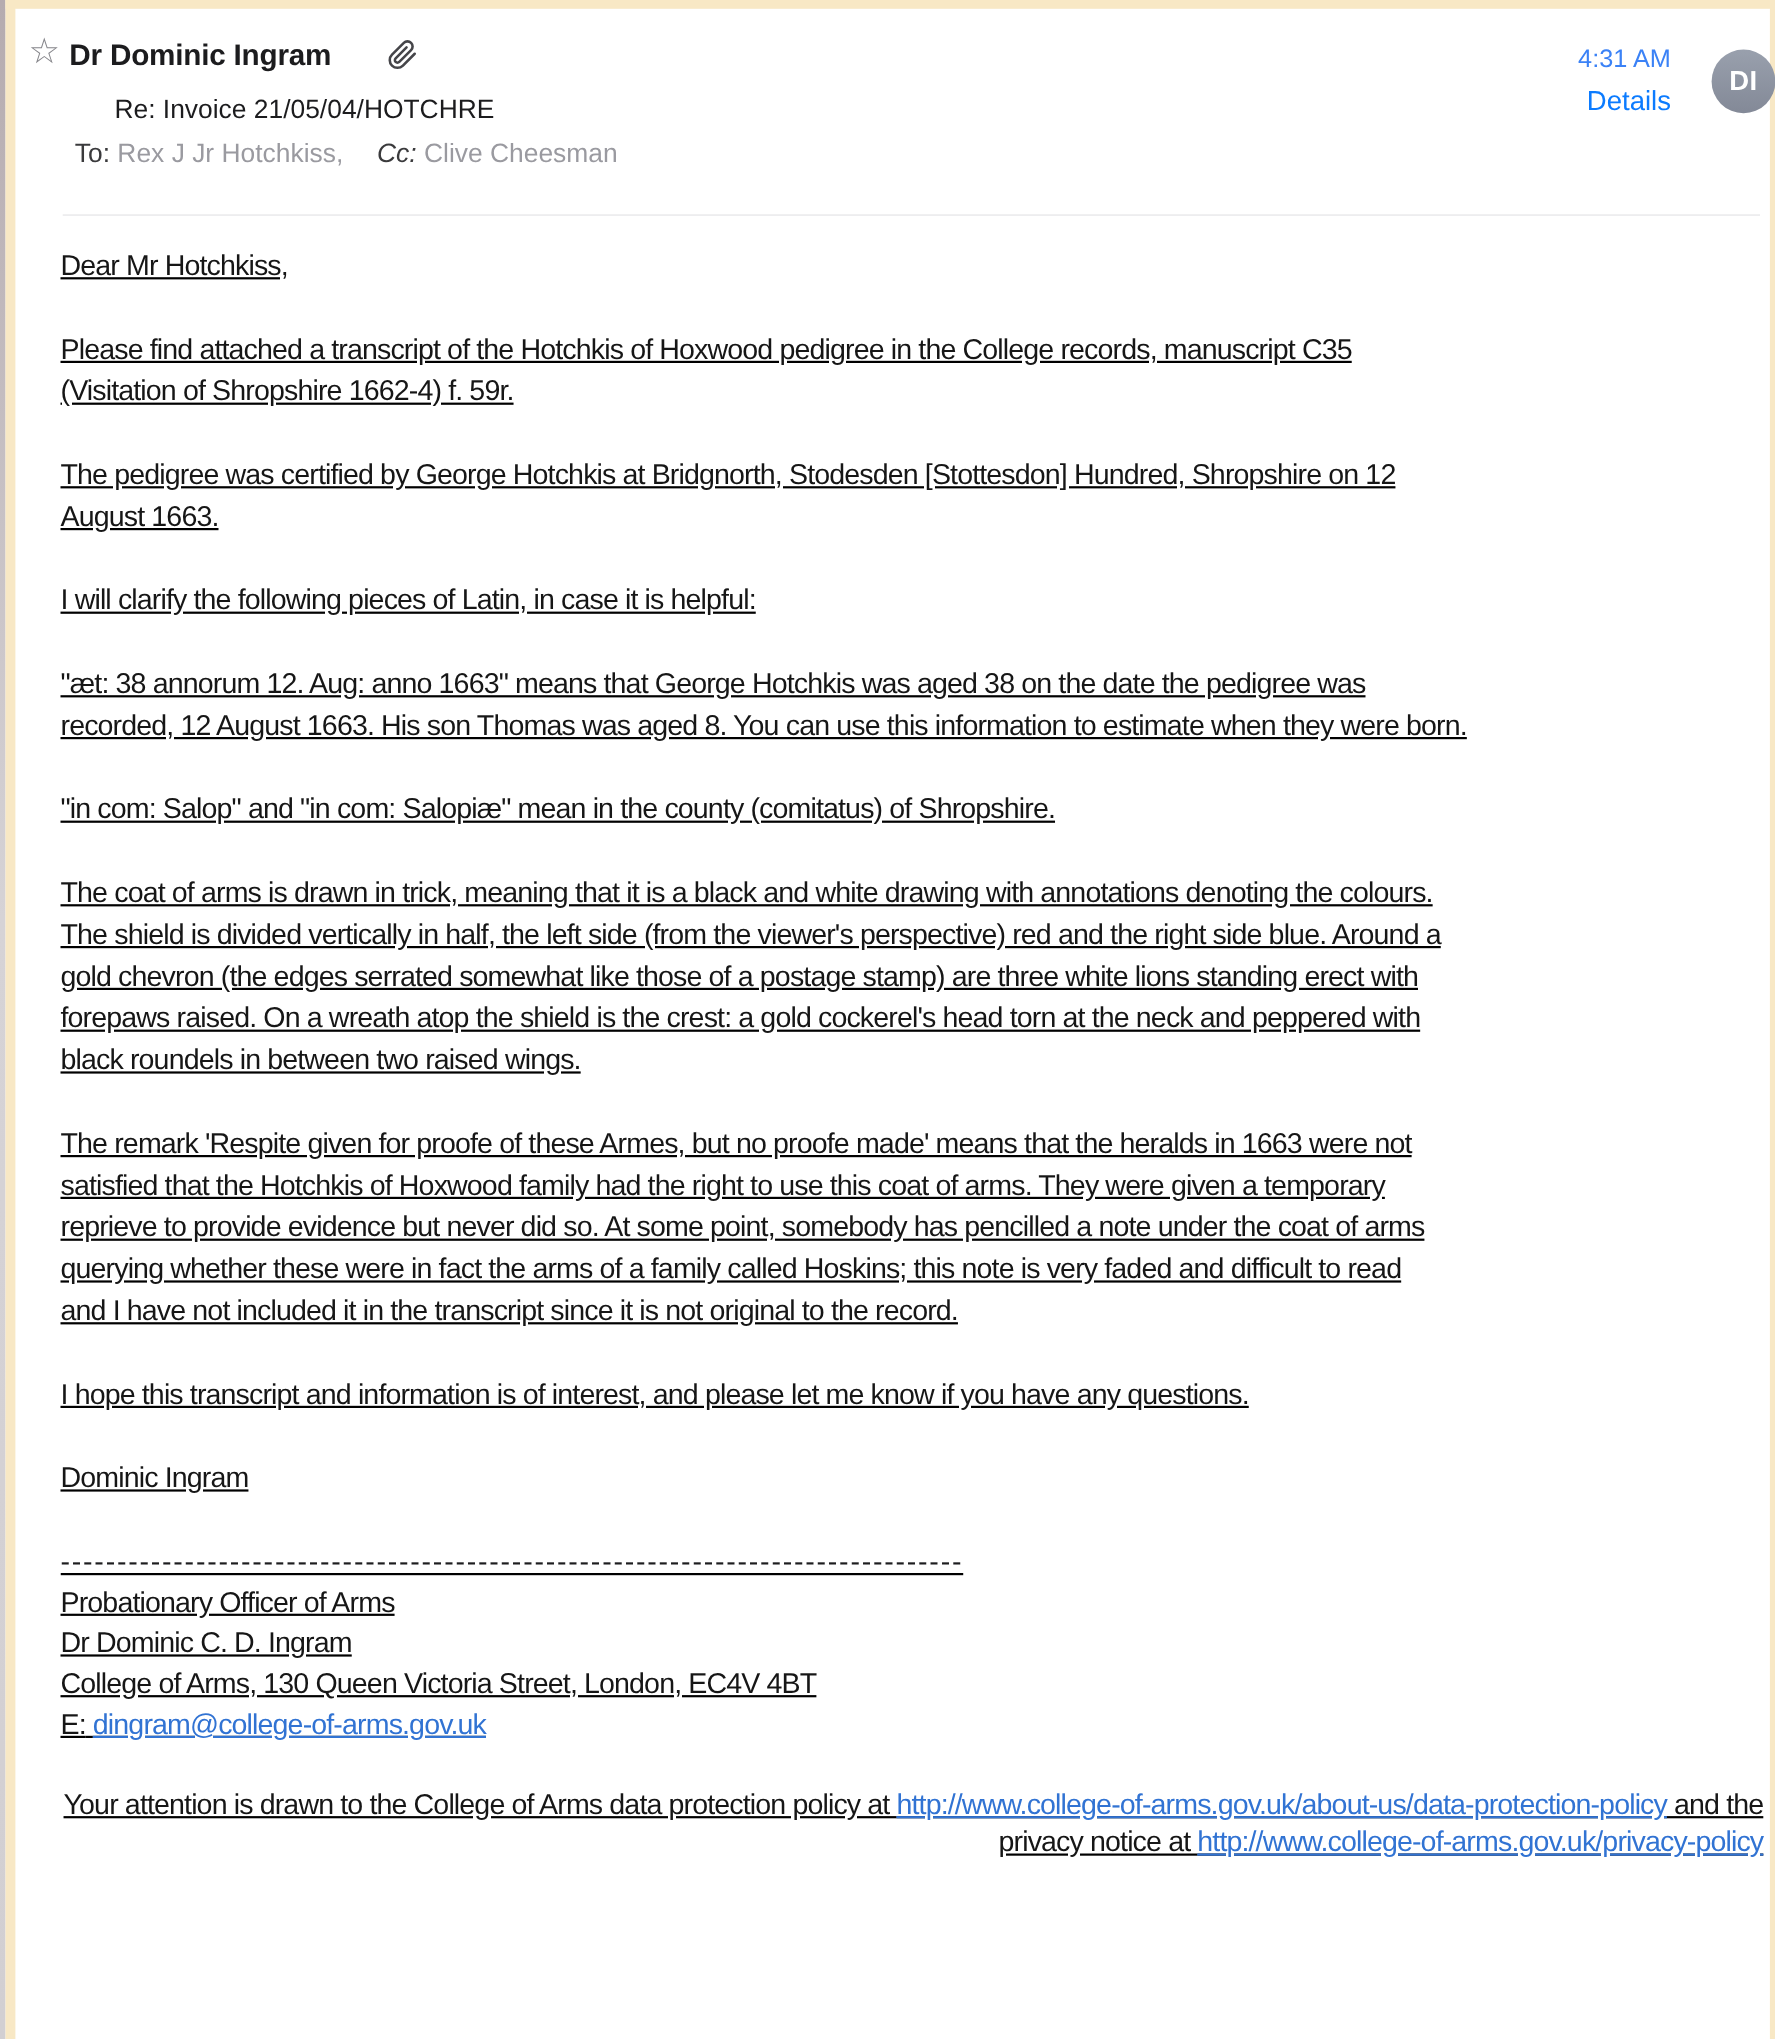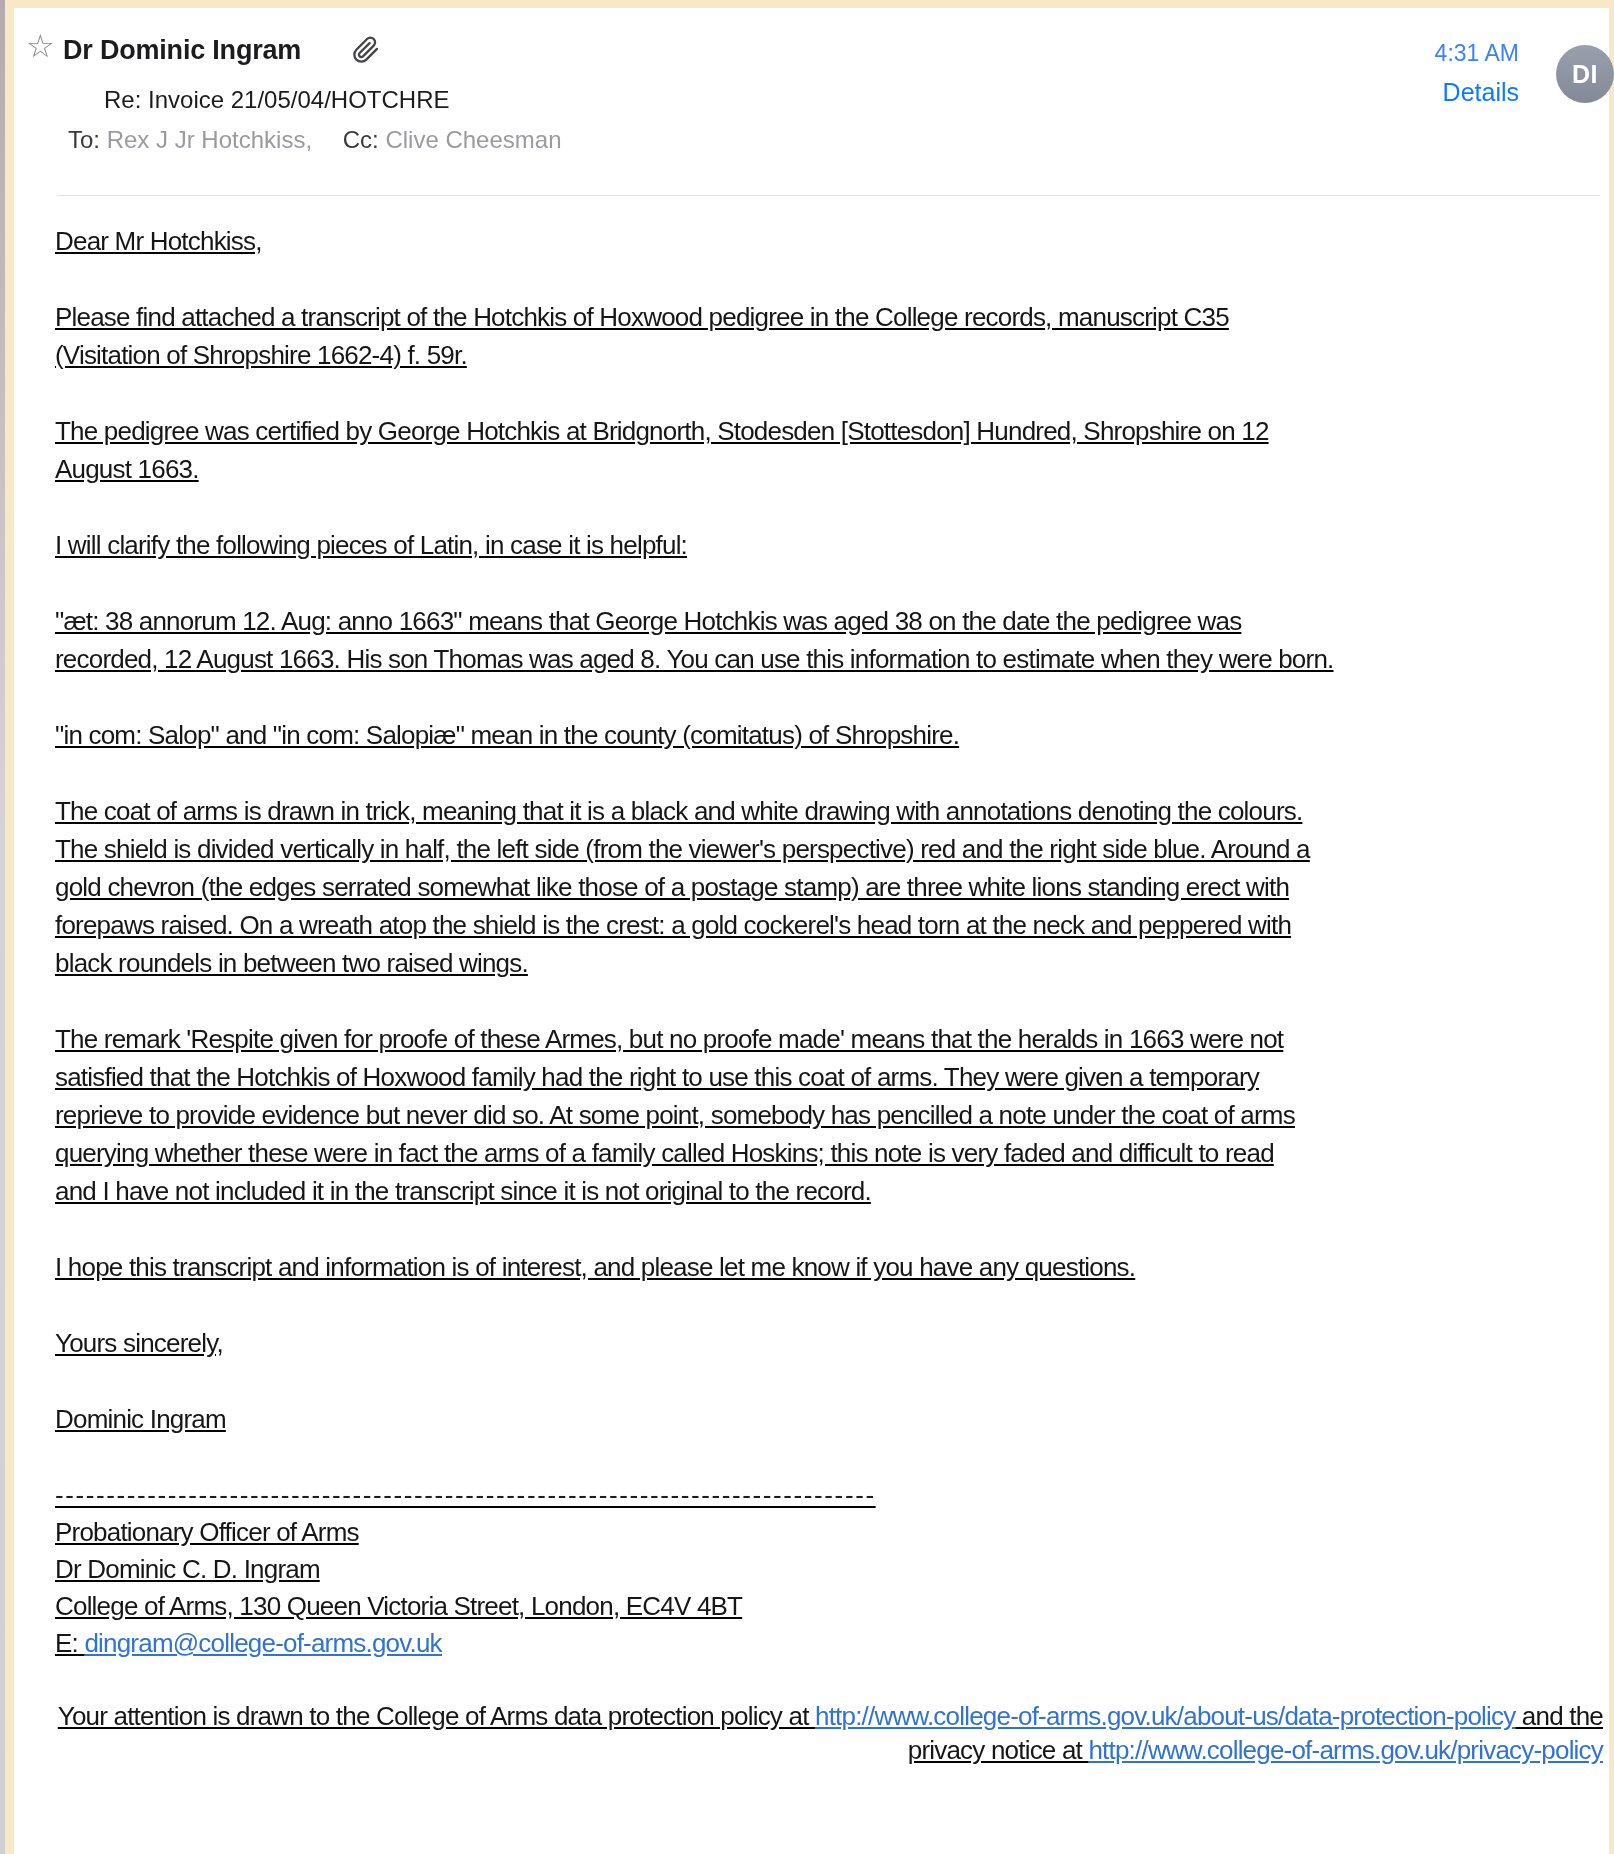--- a/index.html
+++ b/index.html
@@ -18,21 +18,21 @@
 
   header{position:relative;height:196px;}
   .star{position:absolute;left:26px;top:30px;font-size:32px;line-height:32px;color:#87878c;
     font-family:"DejaVu Sans",sans-serif;cursor:pointer;}
   .sender{position:absolute;left:63px;top:34px;font-size:27px;line-height:32px;font-weight:bold;
     color:#1c1c1e;letter-spacing:-0.2px;margin:0;}
   .clip{position:absolute;left:352px;top:36px;}
   .subject{position:absolute;left:76px;top:86px;font-size:24px;line-height:28px;color:#1c1c1e;margin-left:28px;}
   .recipients{position:absolute;left:68px;top:126px;font-size:24px;line-height:28px;color:#3a3a3c;}
   .recipients .names{color:#9a9aa0;text-align:center;}
-  .cc-label{margin-left:24px;}
+  .cc-label{margin-left:24px;font-style:italic;}
   .meta-time{position:absolute;top:40px;right:95px;font-size:23px;color:#3b82f6;}
   .meta-details{position:absolute;top:78px;right:95px;font-size:25px;color:#0b7bff;cursor:pointer;}
   .avatar{position:absolute;left:1556px;top:45px;width:58px;height:58px;border-radius:50%;
     background:linear-gradient(180deg,#99a0ad 0%,#838997 100%);color:#ffffff;font-size:25px;
     font-weight:bold;display:flex;align-items:center;justify-content:center;z-index:4;letter-spacing:0.5px;}
   .header-divider{position:absolute;left:57px;top:195px;width:1543px;height:1px;background:#e2e2e4;}
 
   main{padding:26px 0 0 55px;position:relative;text-decoration:underline;}
   .para{margin:0 0 38px 0;font-size:26px;line-height:38px;letter-spacing:-0.8px;color:#161616;
     white-space:pre-line;width:1548px;}
@@ -88,21 +88,20 @@
 The shield is divided vertically in half, the left side (from the viewer's perspective) red and the right side blue. Around a
 gold chevron (the edges serrated somewhat like those of a postage stamp) are three white lions standing erect with
 forepaws raised. On a wreath atop the shield is the crest: a gold cockerel's head torn at the neck and peppered with
 black roundels in between two raised wings.</p>
       <p class="para">The remark 'Respite given for proofe of these Armes, but no proofe made' means that the heralds in 1663 were not
 satisfied that the Hotchkis of Hoxwood family had the right to use this coat of arms. They were given a temporary
 reprieve to provide evidence but never did so. At some point, somebody has pencilled a note under the coat of arms
 querying whether these were in fact the arms of a family called Hoskins; this note is very faded and difficult to read
 and I have not included it in the transcript since it is not original to the record.</p>
       <p class="para">I hope this transcript and information is of interest, and please let me know if you have any questions.</p>
-      <p class="para">Yours sincerely,</p>
       <p class="para">Dominic Ingram</p>
     </div>
 
   <div class="sig-divider" id="sig-divider">--------------------------------------------------------------------------------</div>
 
   <div id="sig-lines">
       <div class="sig-line">Probationary Officer of Arms</div>
       <div class="sig-line">Dr Dominic C. D. Ingram</div>
       <div class="sig-line">College of Arms, 130 Queen Victoria Street, London, EC4V 4BT</div>
     </div>

